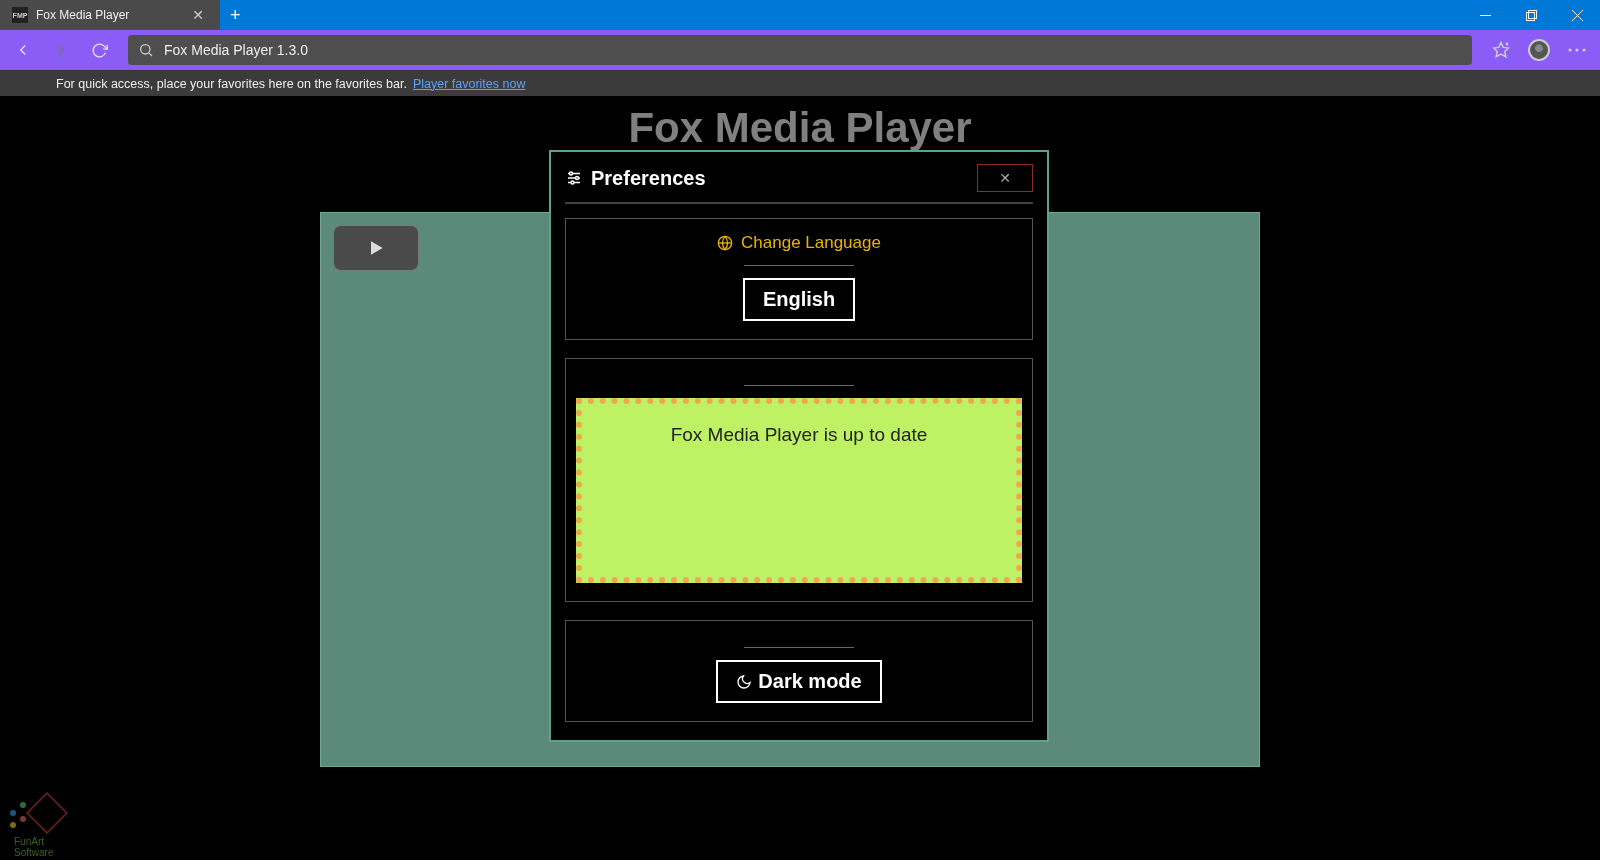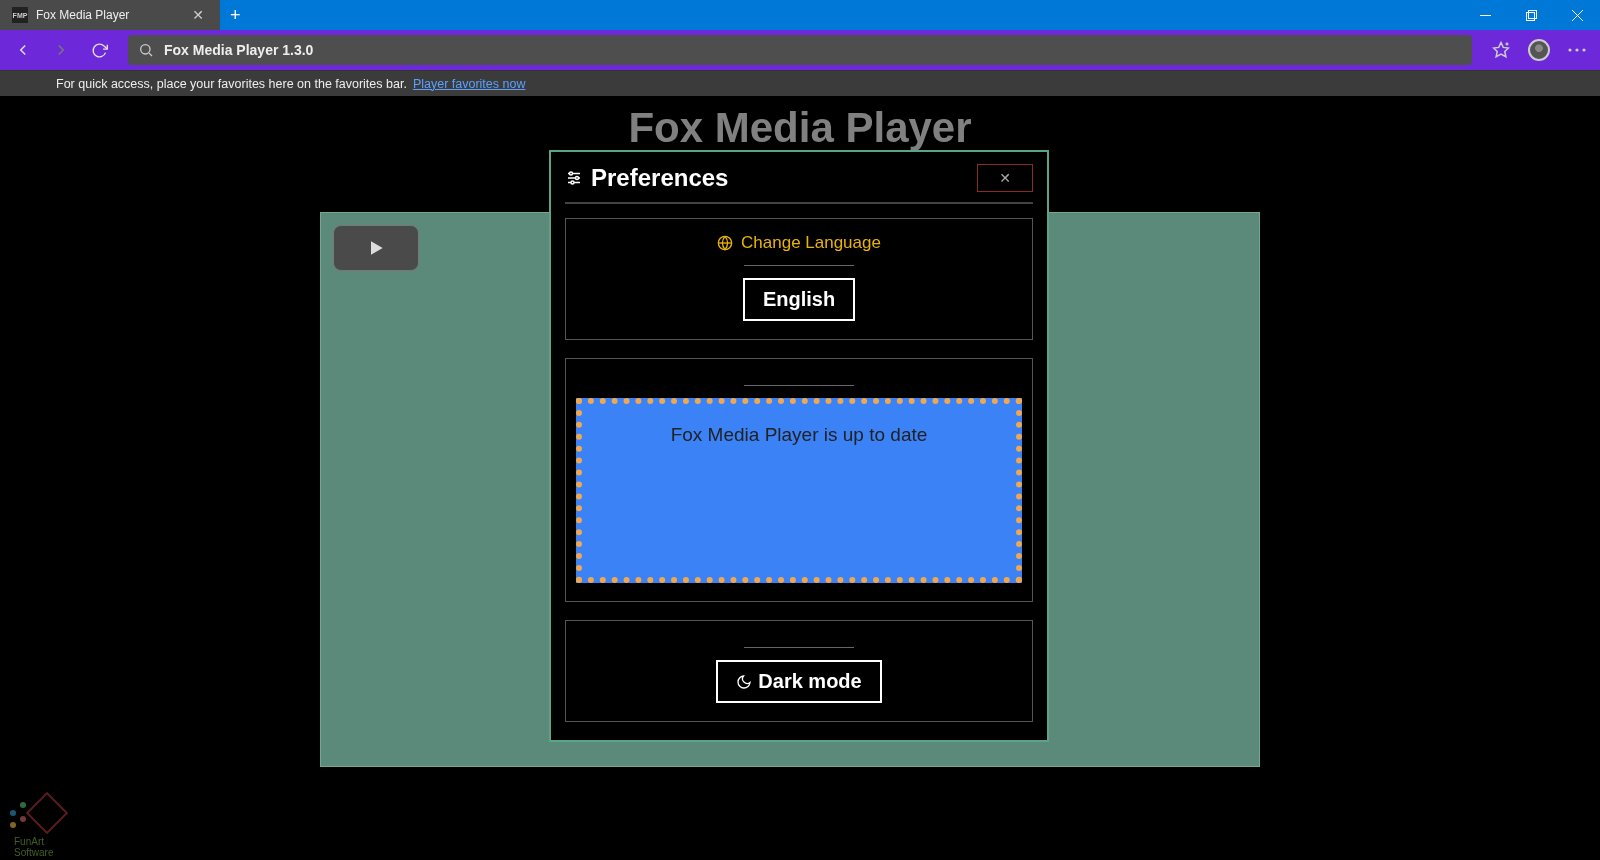--- a/index.html
+++ b/index.html
@@ -41,27 +41,26 @@
 .tab-title { color: #eee; font-size: 12px; flex: 1; }
 .tab-close { color: #ccc; font-size: 14px; padding: 0 4px; cursor: pointer; }
 .new-tab { color: #fff; font-size: 18px; padding: 0 10px; display: flex; align-items: center; cursor: pointer; }
 .win-controls { display: flex; }
 .win-btn {
   width: 46px; display: flex; align-items: center; justify-content: center;
   color: #fff; cursor: pointer;
 }
 .win-btn svg { width: 11px; height: 11px; }
 .toolbar {
-  background: #6d28d9;
+  background: #8b5cf6;
   height: 40px;
   display: flex;
   align-items: center;
   padding: 0 6px;
   gap: 4px;
-  font-weight: bold;
 }
 .nav-btn {
   width: 34px; height: 34px;
   display: flex; align-items: center; justify-content: center;
   color: #ddd; border-radius: 4px; cursor: pointer;
 }
 .nav-btn.disabled { color: #777; }
 .address { flex: 1; background: #4e4e4e; height: 30px; border-radius: 4px;
   display: flex; align-items: center; padding: 0 10px; gap: 10px; margin: 0 8px; }
 .address svg { width: 16px; height: 16px; color: #ccc; }
@@ -123,21 +122,21 @@
   background: #000;
   border: 2px solid #5aa58a;
   padding: 12px 14px 18px;
 }
 .modal-header {
   display: flex; align-items: center; justify-content: space-between;
   border-bottom: 2px solid #444;
   padding-bottom: 10px;
   margin-bottom: 14px;
 }
-.modal-header-left { display: flex; align-items: center; gap: 8px; color: #fff; font-size: 24px; font-weight: 600; }
+.modal-header-left { display: flex; align-items: center; gap: 8px; color: #fff; font-size: 20px; font-weight: 600; }
 .close-btn {
   width: 56px; height: 28px;
   border: 1px solid #8a2a2a;
   display: flex; align-items: center; justify-content: center;
   color: #aaa; cursor: pointer; font-size: 14px;
 }
 .section {
   border: 1px solid #555;
   padding: 14px 10px 18px;
   margin-bottom: 18px;
@@ -150,21 +149,21 @@
   width: 110px; height: 1px; background: #666; margin: 12px auto;
 }
 .option-btn {
   display: flex; align-items: center; justify-content: center;
   gap: 6px;
   border: 2px solid #fff; color: #fff;
   padding: 8px 18px; margin: 0 auto; width: fit-content;
   font-size: 20px; font-weight: 600; cursor: pointer;
 }
 .update-box {
-  background: #3b82f6; color: #222;
+  background: #bef264; color: #222;
   border: 6px dotted #f0a850;
   padding: 20px 12px;
   text-align: center;
   font-size: 19px;
   height: 185px;
 }
 .logo-corner {
   position: absolute;
   left: 8px; bottom: 8px;
   width: 70px; height: 60px;

